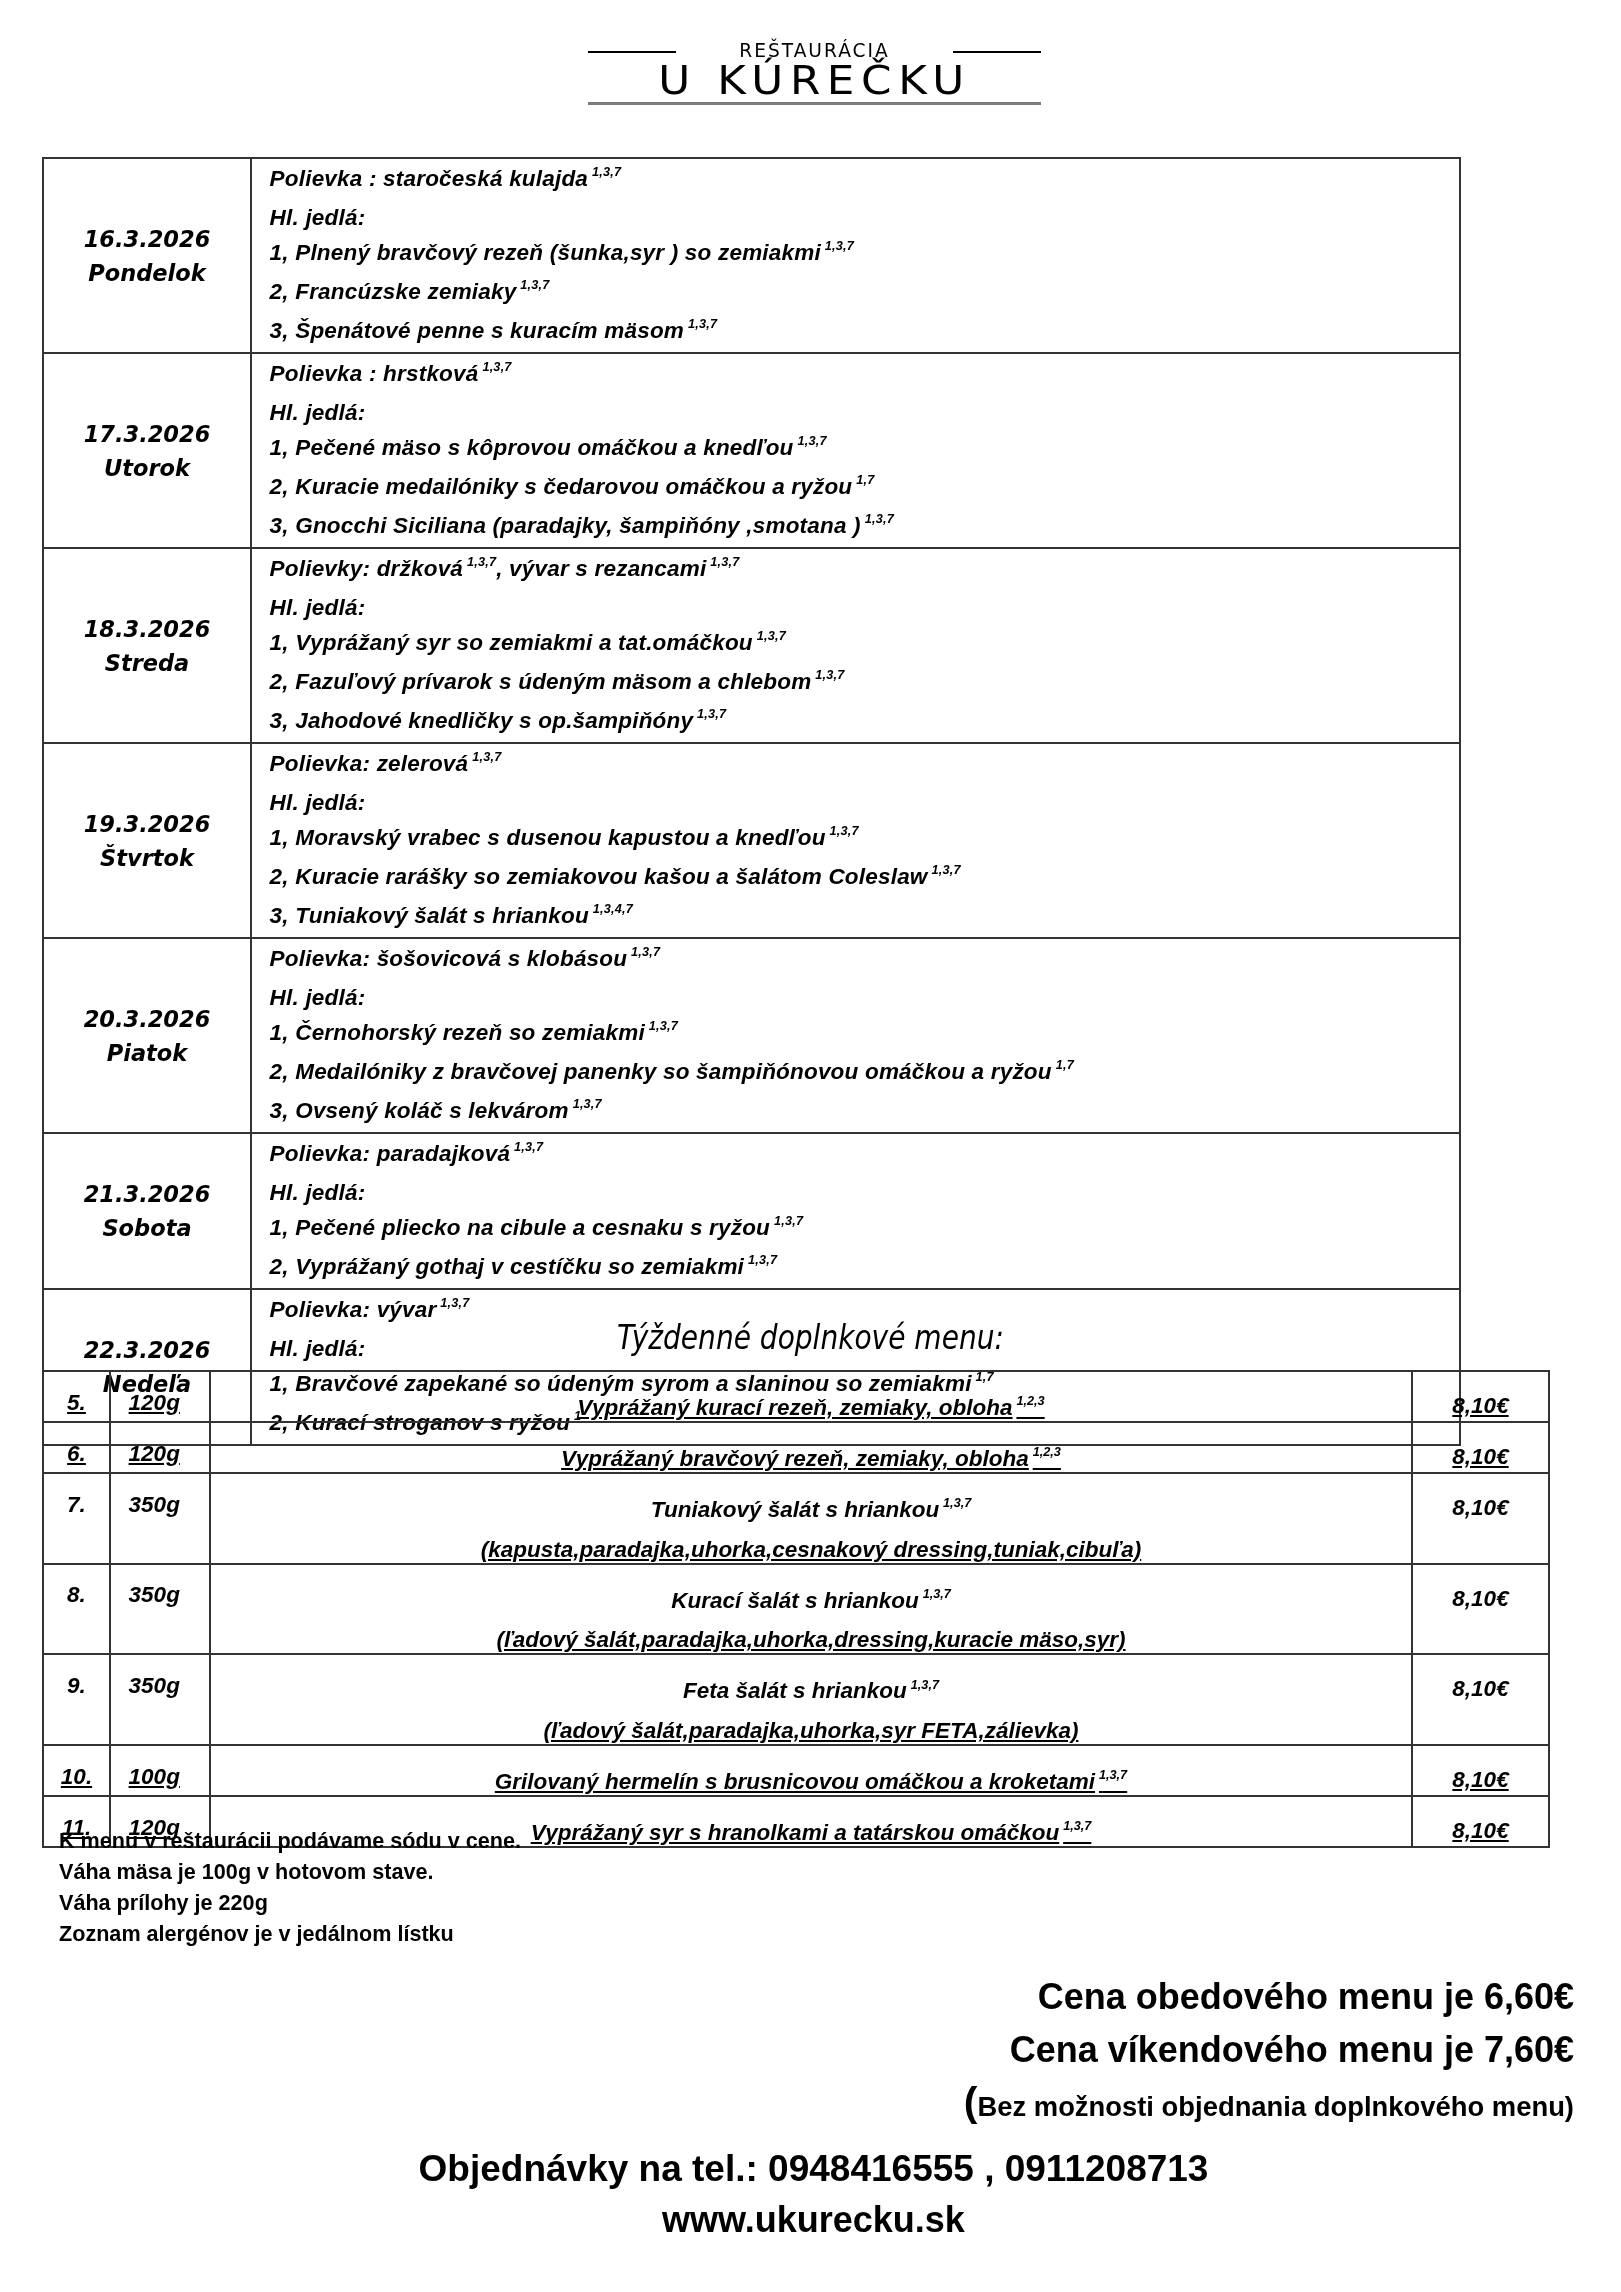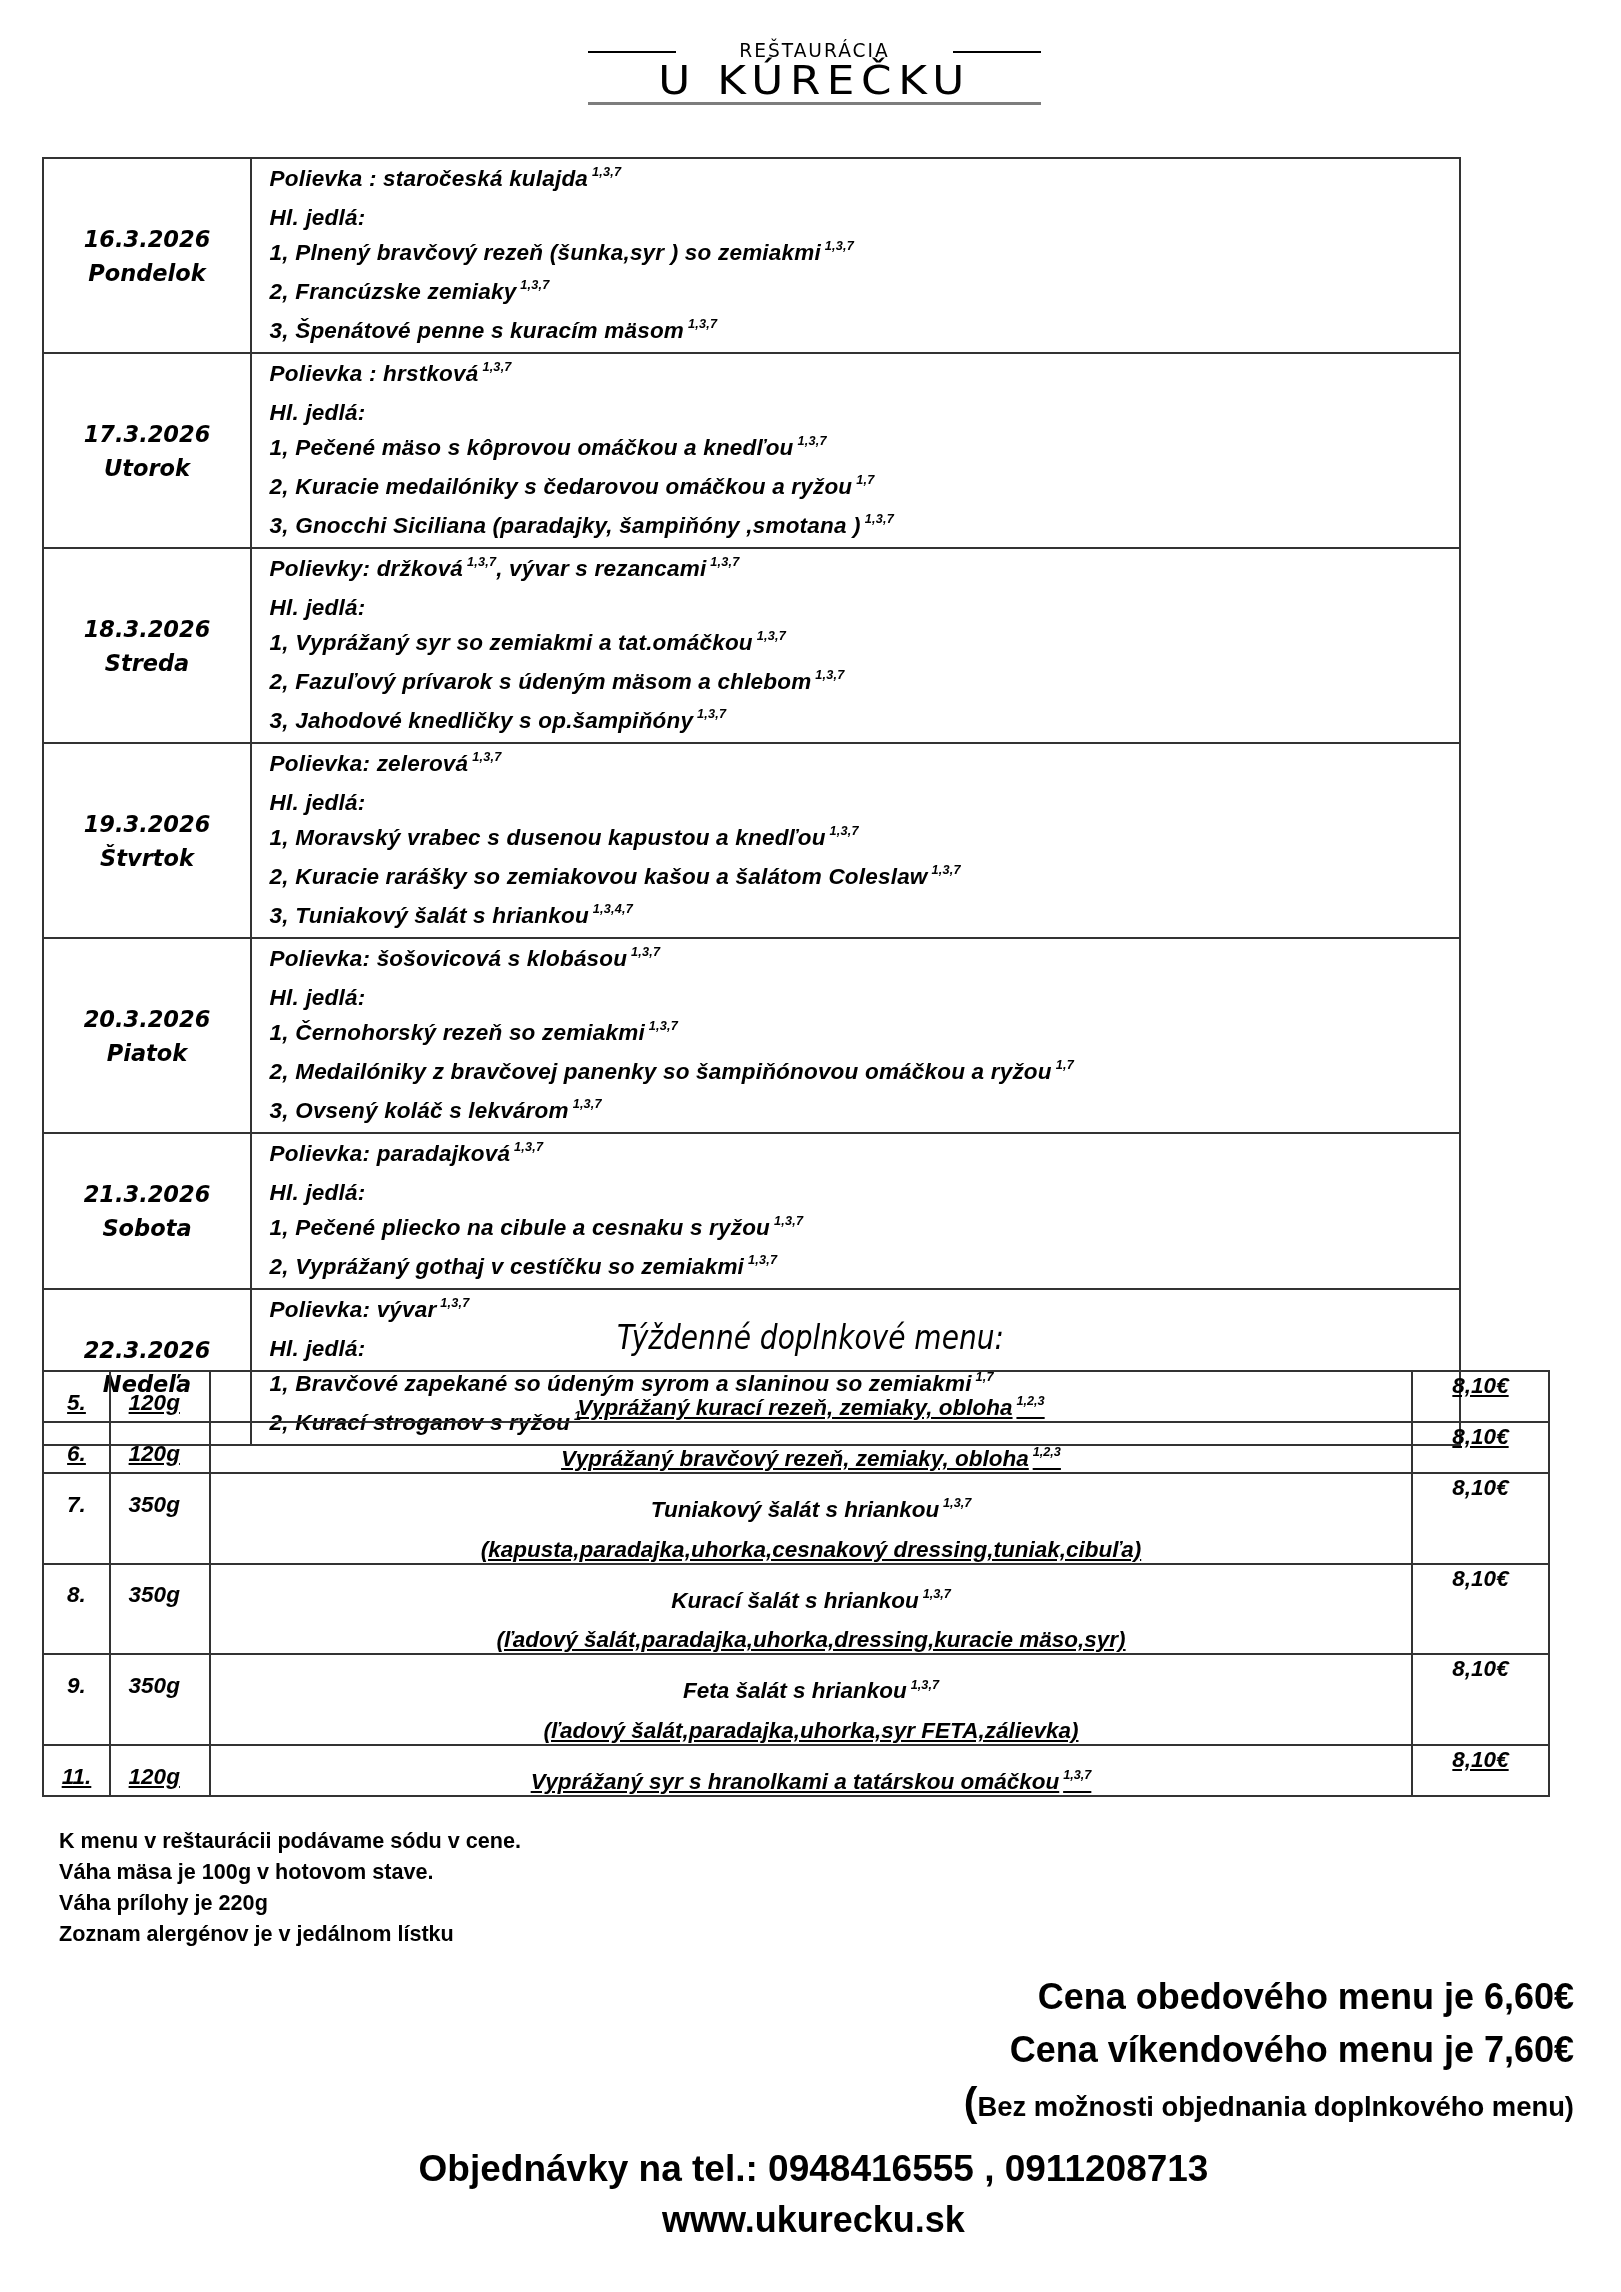--- a/index.html
+++ b/index.html
@@ -24,21 +24,21 @@
   sup { font-size: 12.7px; vertical-align: 0; position: relative; top: -9.8px; font-weight: bold; margin-left: 3.9px; margin-top: 18px; }
 
   .weekly-title { position: absolute; left: 0; width: 1621px; top: 1318px; text-align: center; font-family: "DejaVu Sans", sans-serif; font-style: italic; font-size: 33px; transform: scaleX(0.85); }
 
   
   .weekly { position: absolute; left: 42px; top: 1370px; width: 1508px; border-collapse: collapse; font-family: "Liberation Sans", sans-serif; font-weight: bold; font-style: italic; font-size: 22.5px; }
   .weekly td { border: 2px solid #333; vertical-align: top; }
   .weekly td.num { width: 67px; text-align: center; padding-top: 17.6px; }
   .weekly td.wt { width: 100px; text-align: left; padding: 17.6px 0 0 17.6px; }
   .weekly td.name { text-align: center; padding-top: 23px; }
-  .weekly td.price { width: 137px; text-align: center; padding-top: 1px; margin-left: 7px; }
+  .weekly td.price { width: 137px; text-align: center; padding-top: 21px; margin-left: 7px; }
   .weekly .underl { text-decoration: underline; }
   .weekly .desc { display: block; margin-top: 13.7px; text-decoration: underline; }
   .weekly tr.single td { height: 45px; }
   .weekly tr.double td { height: 89px; }
 
   .notes { position: absolute; left: 59px; top: 1825px; font-family: "Liberation Sans", sans-serif; font-weight: bold; font-size: 21.6px; line-height: 31px; }
 
   .prices { position: absolute; right: 47px; top: 1970px; text-align: right; font-family: "Liberation Sans", sans-serif; font-weight: bold; font-size: 36px; line-height: 53px; }
   .prices .note { font-size: 27.4px; }
   .prices .note .paren { font-size: 41px; }
@@ -181,20 +181,26 @@
         <td class="name"><span class=""><span>Kurací šalát s hriankou</span><sup>1,3,7</sup></span><span class="desc">(ľadový šalát,paradajka,uhorka,dressing,kuracie mäso,syr)</span></td>
         <td class="price">8,10€</td>
       </tr>
       <tr class="double">
         <td class="num">9.</td>
         <td class="wt">350g</td>
         <td class="name"><span class=""><span>Feta šalát s hriankou</span><sup>1,3,7</sup></span><span class="desc">(ľadový šalát,paradajka,uhorka,syr FETA,zálievka)</span></td>
         <td class="price">8,10€</td>
       </tr>
       <tr class="single">
+        <td class="num underl">10.</td>
+        <td class="wt underl">100g</td>
+        <td class="name"><span class="underl"><span>Grilovaný hermelín s brusnicovou omáčkou a kroketami</span><sup>1,3,7</sup></span></td>
+        <td class="price underl">8,10€</td>
+      </tr>
+      <tr class="single">
         <td class="num underl">11.</td>
         <td class="wt underl">120g</td>
         <td class="name"><span class="underl"><span>Vyprážaný syr s hranolkami a tatárskou omáčkou</span><sup>1,3,7</sup></span></td>
         <td class="price underl">8,10€</td>
       </tr>
     </tbody>
 </table>
 
 <div class="notes">
   <div>K menu v reštaurácii podávame sódu v cene.</div>

